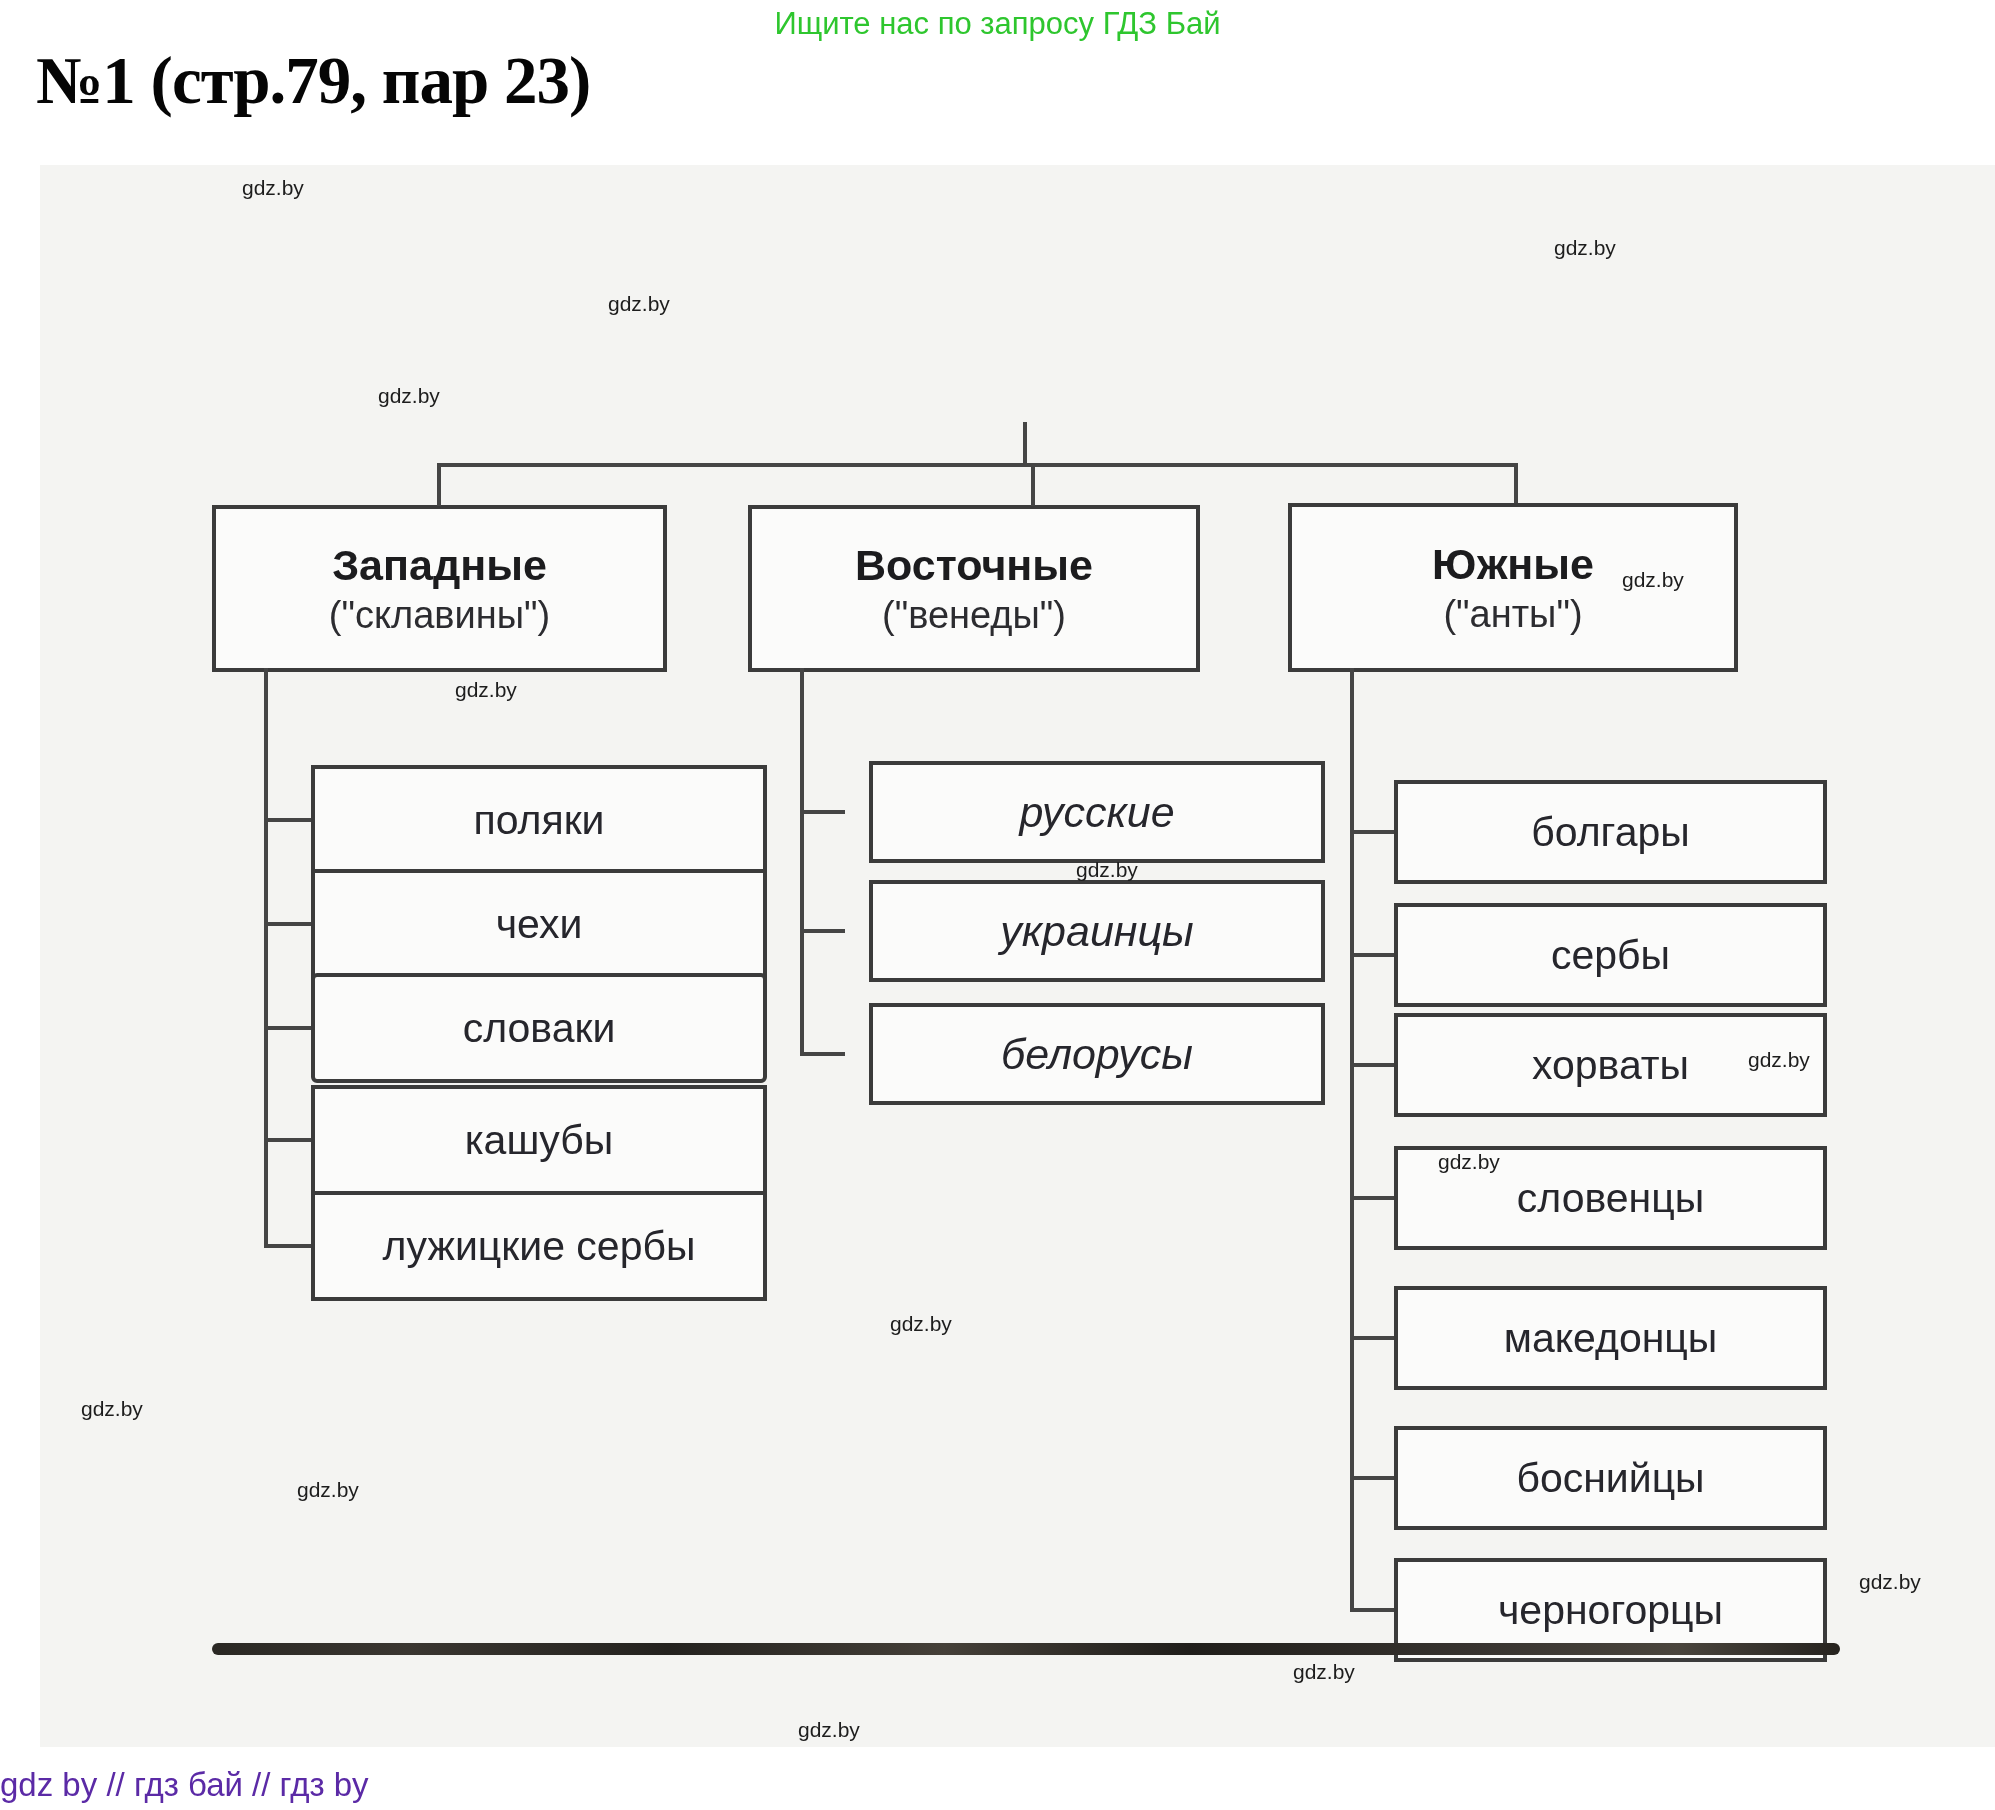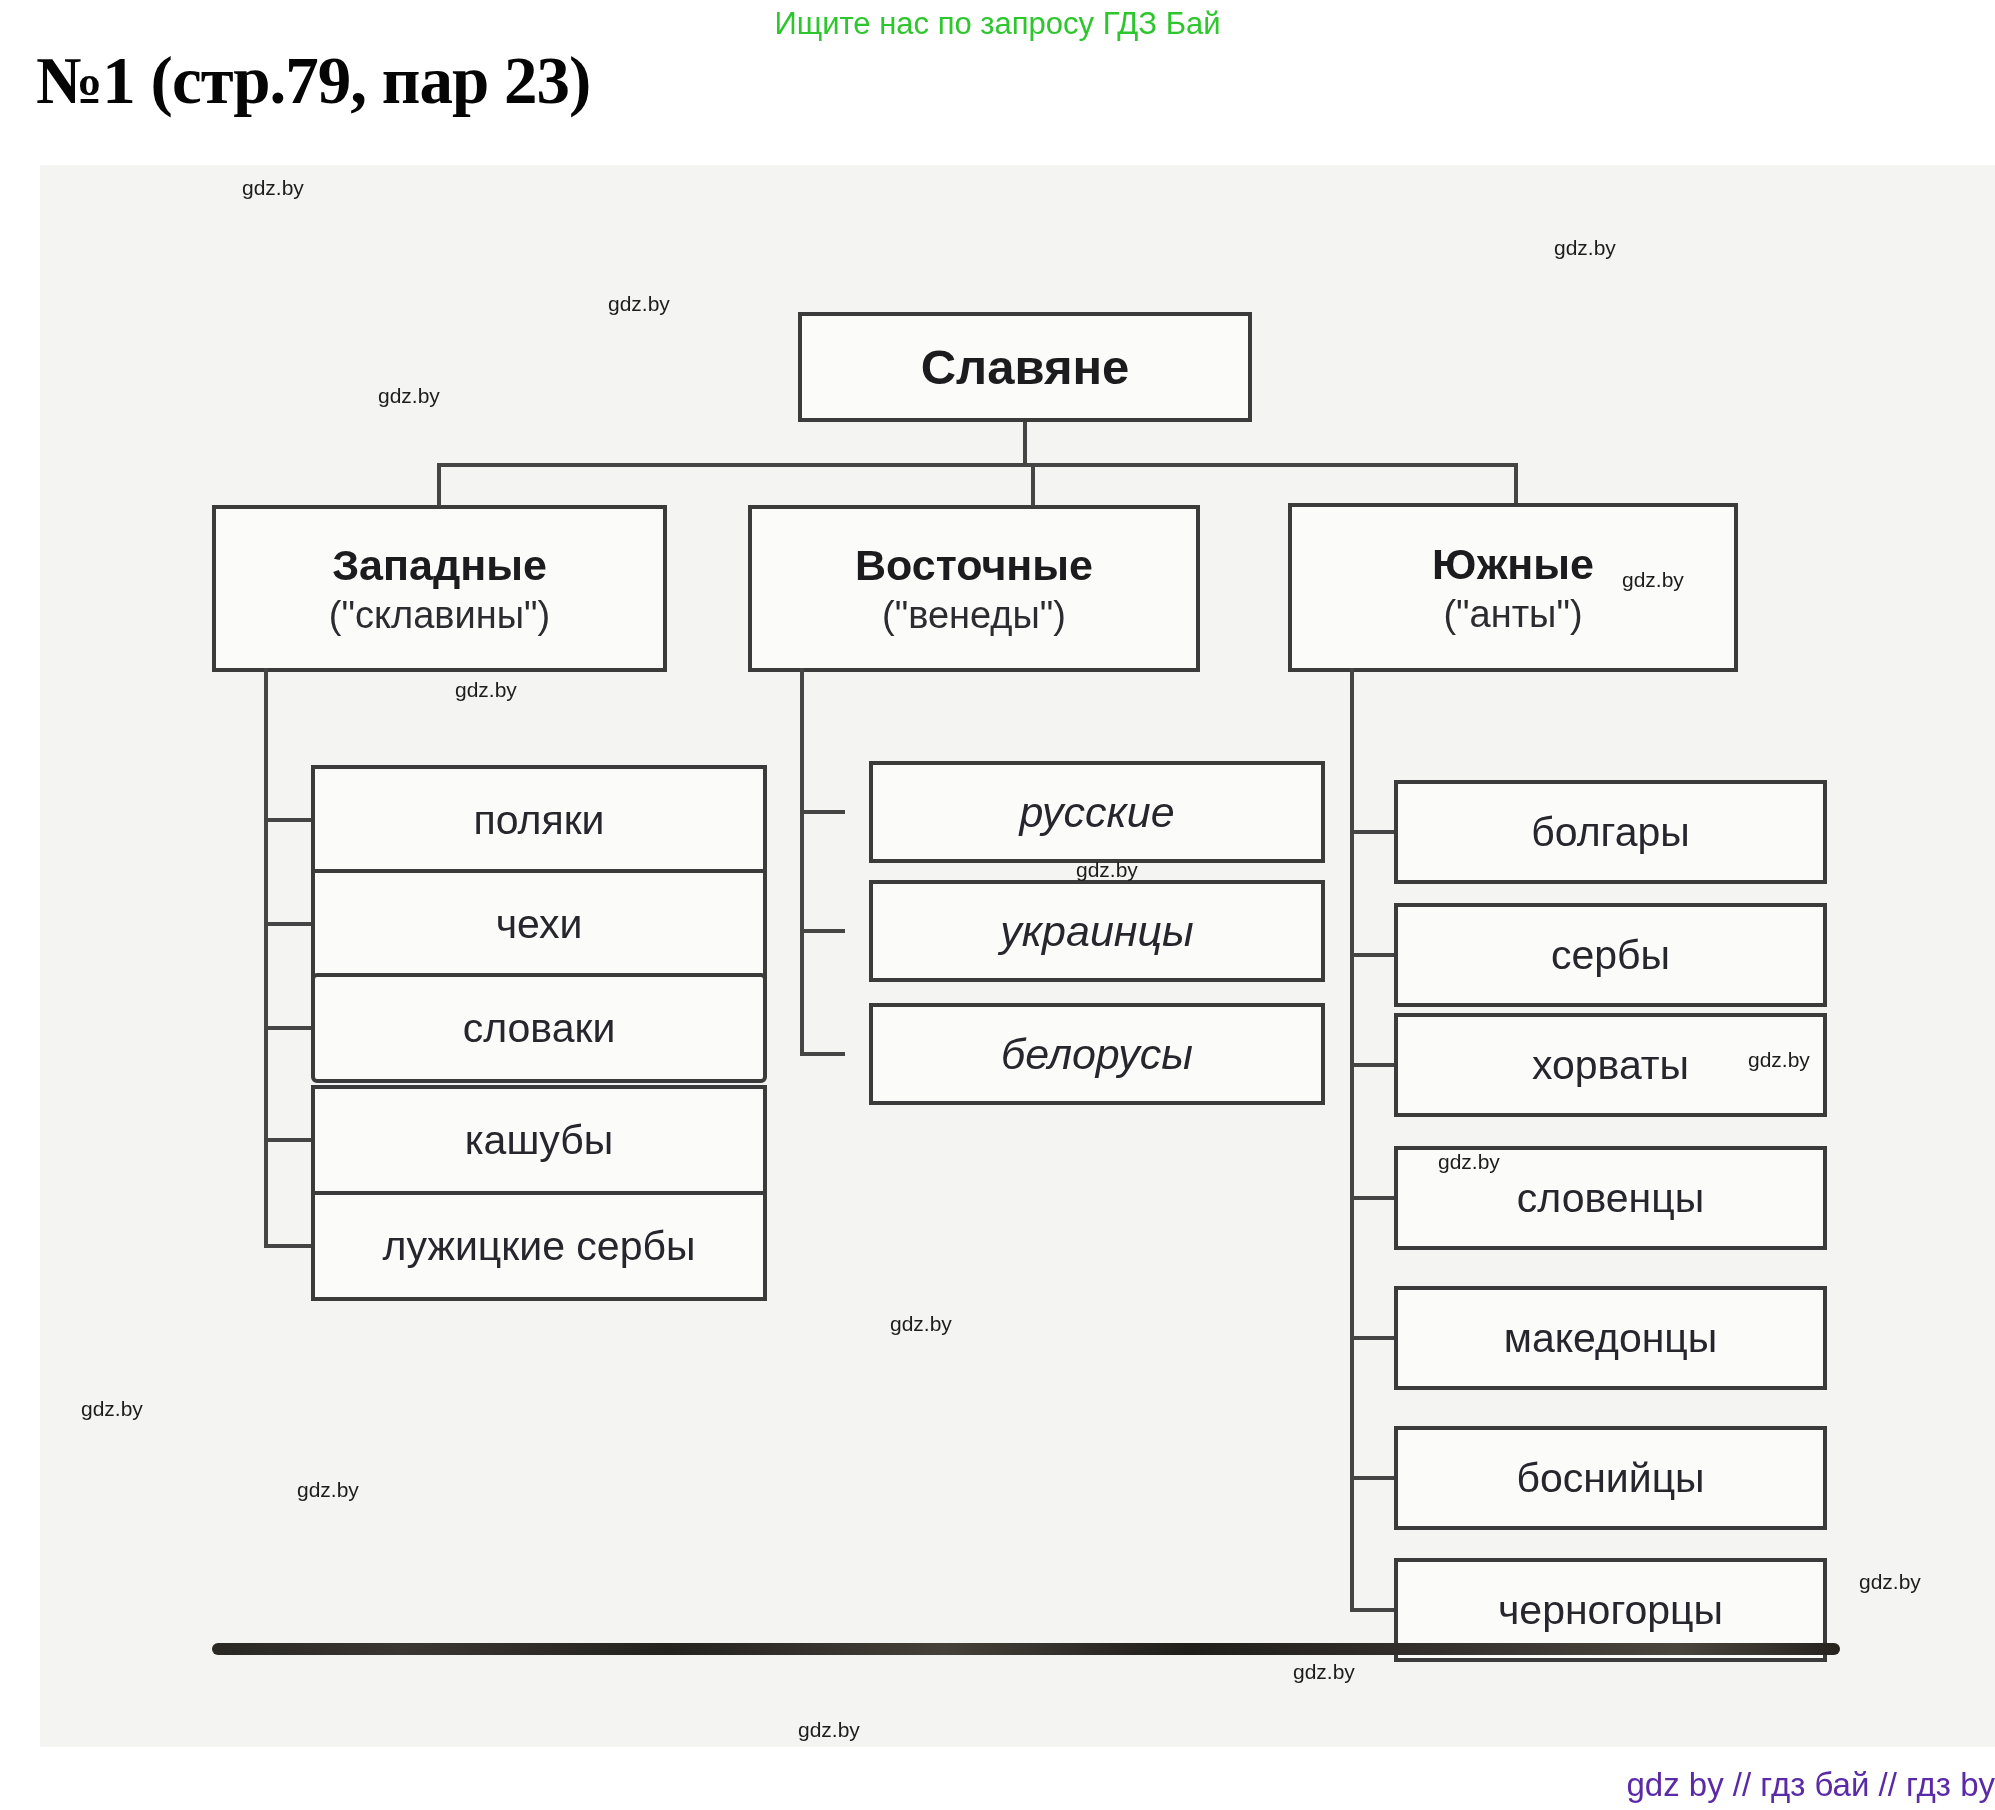--- a/index.html
+++ b/index.html
@@ -16,36 +16,33 @@
   .root-box{font-size:49px;font-weight:bold;}
   .branch-box .bt{font-size:43px;font-weight:bold;line-height:1.25;}
   .branch-box .bs{font-size:38px;font-weight:400;color:#2c2c30;line-height:1.2;}
   .child-box{font-size:41px;color:#26262c;}
   .child-box.italic{font-style:italic;font-size:43px;margin-left:24px;}
   .line{position:absolute;background:#454545;}
   .smudge{position:absolute;left:212px;top:1643px;width:1628px;height:12px;border-radius:6px;
           background:linear-gradient(90deg,#2a2824,#3a3631 12%,#24221f 28%,#454039 45%,
                       #201e1b 60%,#383430 78%,#4a453d 90%,#26231f);}
   .wm{position:absolute;font-size:21px;color:#1d1d1d;white-space:nowrap;}
-  .footer{position:absolute;top:1766px;left:0;width:100%;text-align:right;
+  .footer{position:absolute;top:1766px;left:0;width:100%;text-align:left;
           font-size:33px;color:#5b2aa6;}
 </style>
 </head>
 <body>
 
 <div class="canvas">
 
   <div class="promo">Ищите нас по запросу ГДЗ Бай</div>
   <div class="title">№1 (стр.79, пар 23)</div>
 
   <div class="panel"></div>
 
-  <div class="box root-box" style="left:798px;top:312px;width:454px;height:110px;">
-    <span>Славяне</span>
-  </div>
 
   <div class="box branch-box" style="left:212px;top:505px;width:455px;height:167px;">
     <span class="bt">Западные</span>
     <span class="bs">("склавины")</span>
   </div>
   <div class="box branch-box" style="left:748px;top:505px;width:452px;height:167px;">
     <span class="bt">Восточные</span>
     <span class="bs">("венеды")</span>
   </div>
   <div class="box branch-box" style="left:1288px;top:503px;width:450px;height:169px;">

